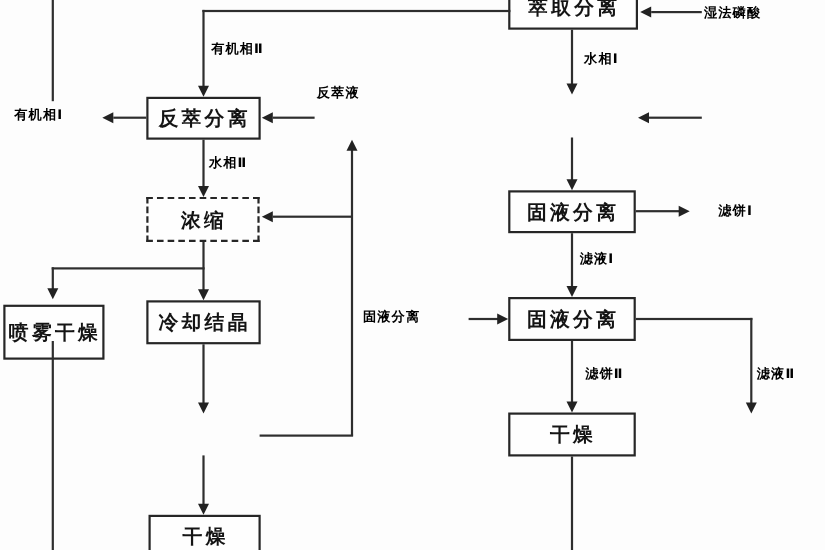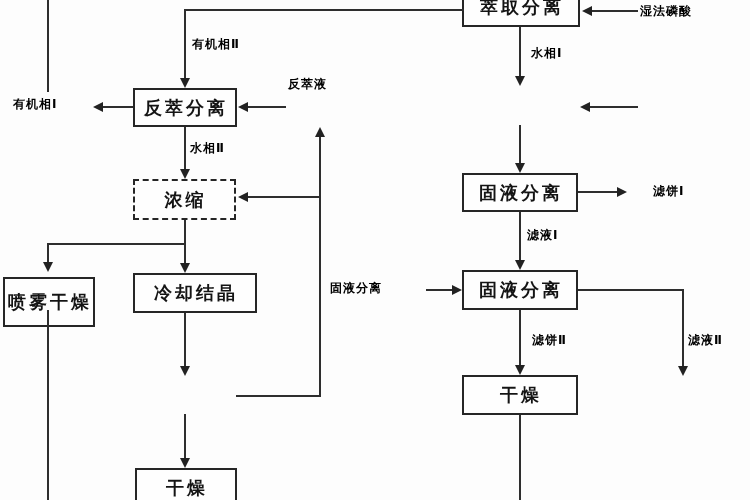--- a/index.html
+++ b/index.html
@@ -46,21 +46,21 @@
   </div>
   <div class="box" style="left:462px;top:375px;width:116px;height:40px">
     <span>干燥</span>
   </div>
   <div class="box dashed" style="left:133px;top:179px;width:103px;height:41px">
     <span>浓缩</span>
   </div>
   <div class="box" style="left:133px;top:88px;width:104px;height:39px">
     <span>反萃分离</span>
   </div>
-  <div class="box" style="left:133px;top:273px;width:124px;height:40px">
+  <div class="box" style="left:133px;top:273px;width:104px;height:40px">
     <span>冷却结晶</span>
   </div>
   <div class="box" style="left:135px;top:468px;width:102px;height:40px">
     <span>干燥</span>
   </div>
   <div class="box" style="left:3px;top:277px;width:92px;height:50px">
     <span>喷雾干燥</span>
   </div>
 
   <div class="lbl" style="left:640px;top:3px">湿法磷酸</div>

